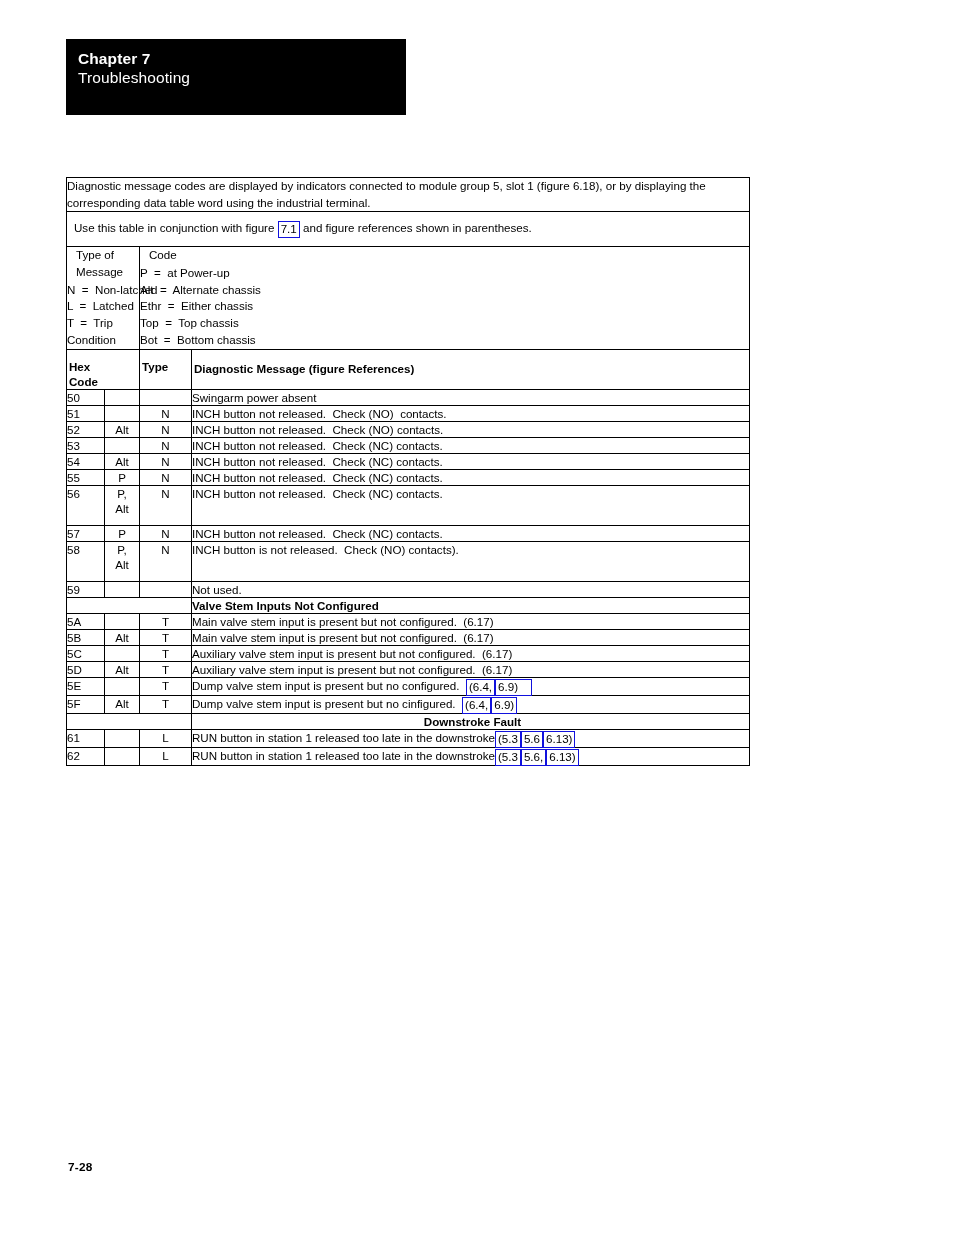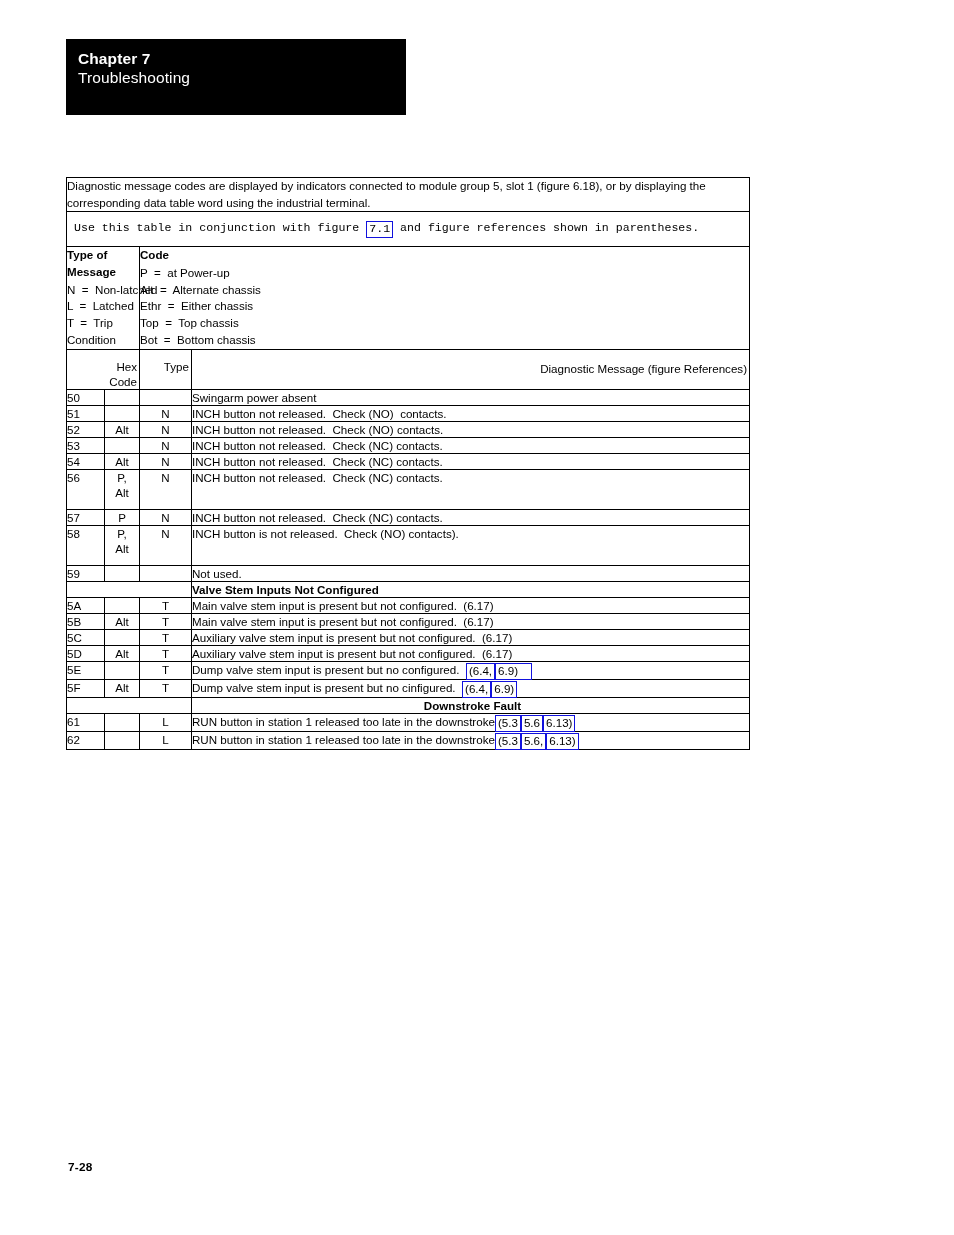--- a/index.html
+++ b/index.html
@@ -56,37 +56,37 @@
     padding: 0;
     vertical-align: top;
   }
 
   .intro-cell {
     padding: 9px 8px 10px 7px;
     line-height: 16.5px;
   }
   .intro-cell.second {
     padding: 8px 8px 9px 7px;
-    font-family: Liberation Mono, monospace;
   }
 
   .legend-cell {
     padding: 8px 8px 12px 7px;
     line-height: 16.8px;
   }
   .legend-title {
+    font-weight: normal;
+    padding-bottom: 1px;
+    margin-left: 9px;
+  }
+  .legend-line { white-space: pre; }
+
+  
+  .colhead td {
+    text-align: left;
     font-weight: bold;
-    padding-bottom: 1px;
-  }
-  .legend-line { white-space: pre; }
-
-  
-  .colhead td {
-    text-align: right;
-    font-weight: normal;
     padding: 9px 2px 0 2px;
     line-height: 15px;
   }
   .colhead .msghead {
     padding-top: 11px;
   }
 
   
   .hexcell {
     padding: 6px 0 6px 7px;
@@ -218,20 +218,26 @@
         <td class="typecell">N</td>
         <td class="msgcell"><span>INCH button not released.  Check (NC) contacts.</span></td>
       </tr>
       <tr>
         <td class="hexcell">54</td>
         <td class="subcell" style="white-space: pre;">Alt</td>
         <td class="typecell">N</td>
         <td class="msgcell"><span>INCH button not released.  Check (NC) contacts.</span></td>
       </tr>
       <tr>
+        <td class="hexcell">55</td>
+        <td class="subcell" style="white-space: pre;">P</td>
+        <td class="typecell">N</td>
+        <td class="msgcell"><span>INCH button not released.  Check (NC) contacts.</span></td>
+      </tr>
+      <tr>
         <td class="hexcell" style="padding-bottom: 24px;">56</td>
         <td class="subcell" style="white-space: pre;">P,
 Alt</td>
         <td class="typecell">N</td>
         <td class="msgcell"><span>INCH button not released.  Check (NC) contacts.</span></td>
       </tr>
       <tr>
         <td class="hexcell">57</td>
         <td class="subcell" style="white-space: pre;">P</td>
         <td class="typecell">N</td>

